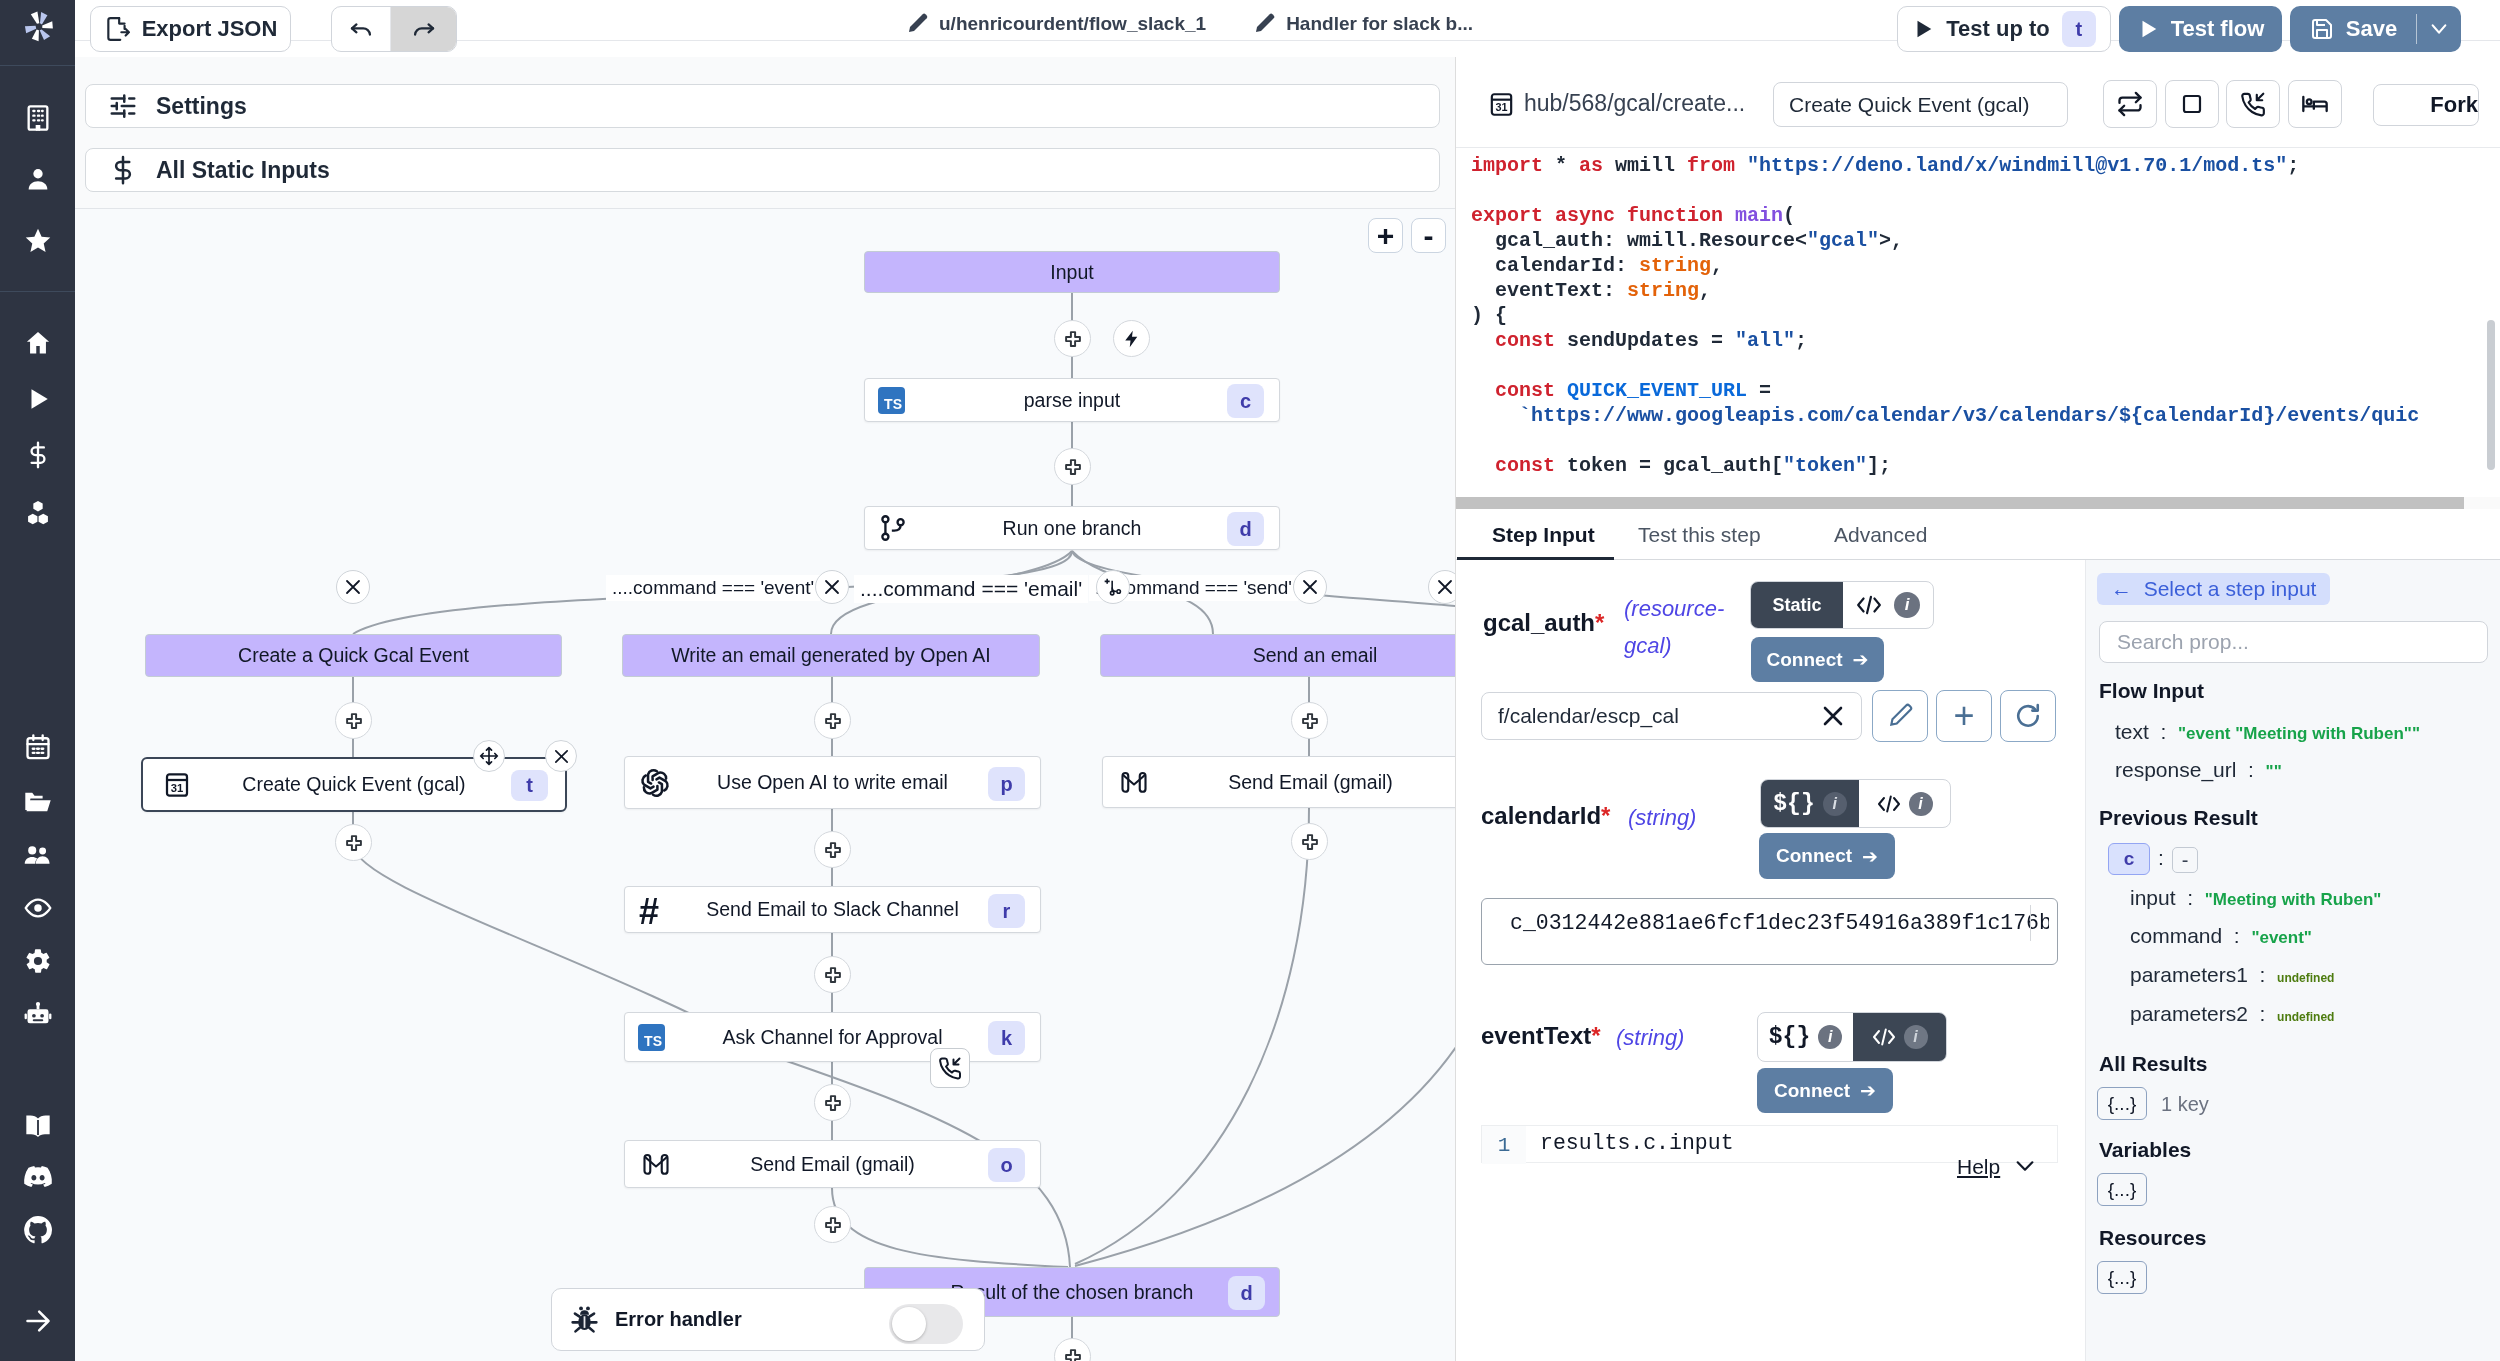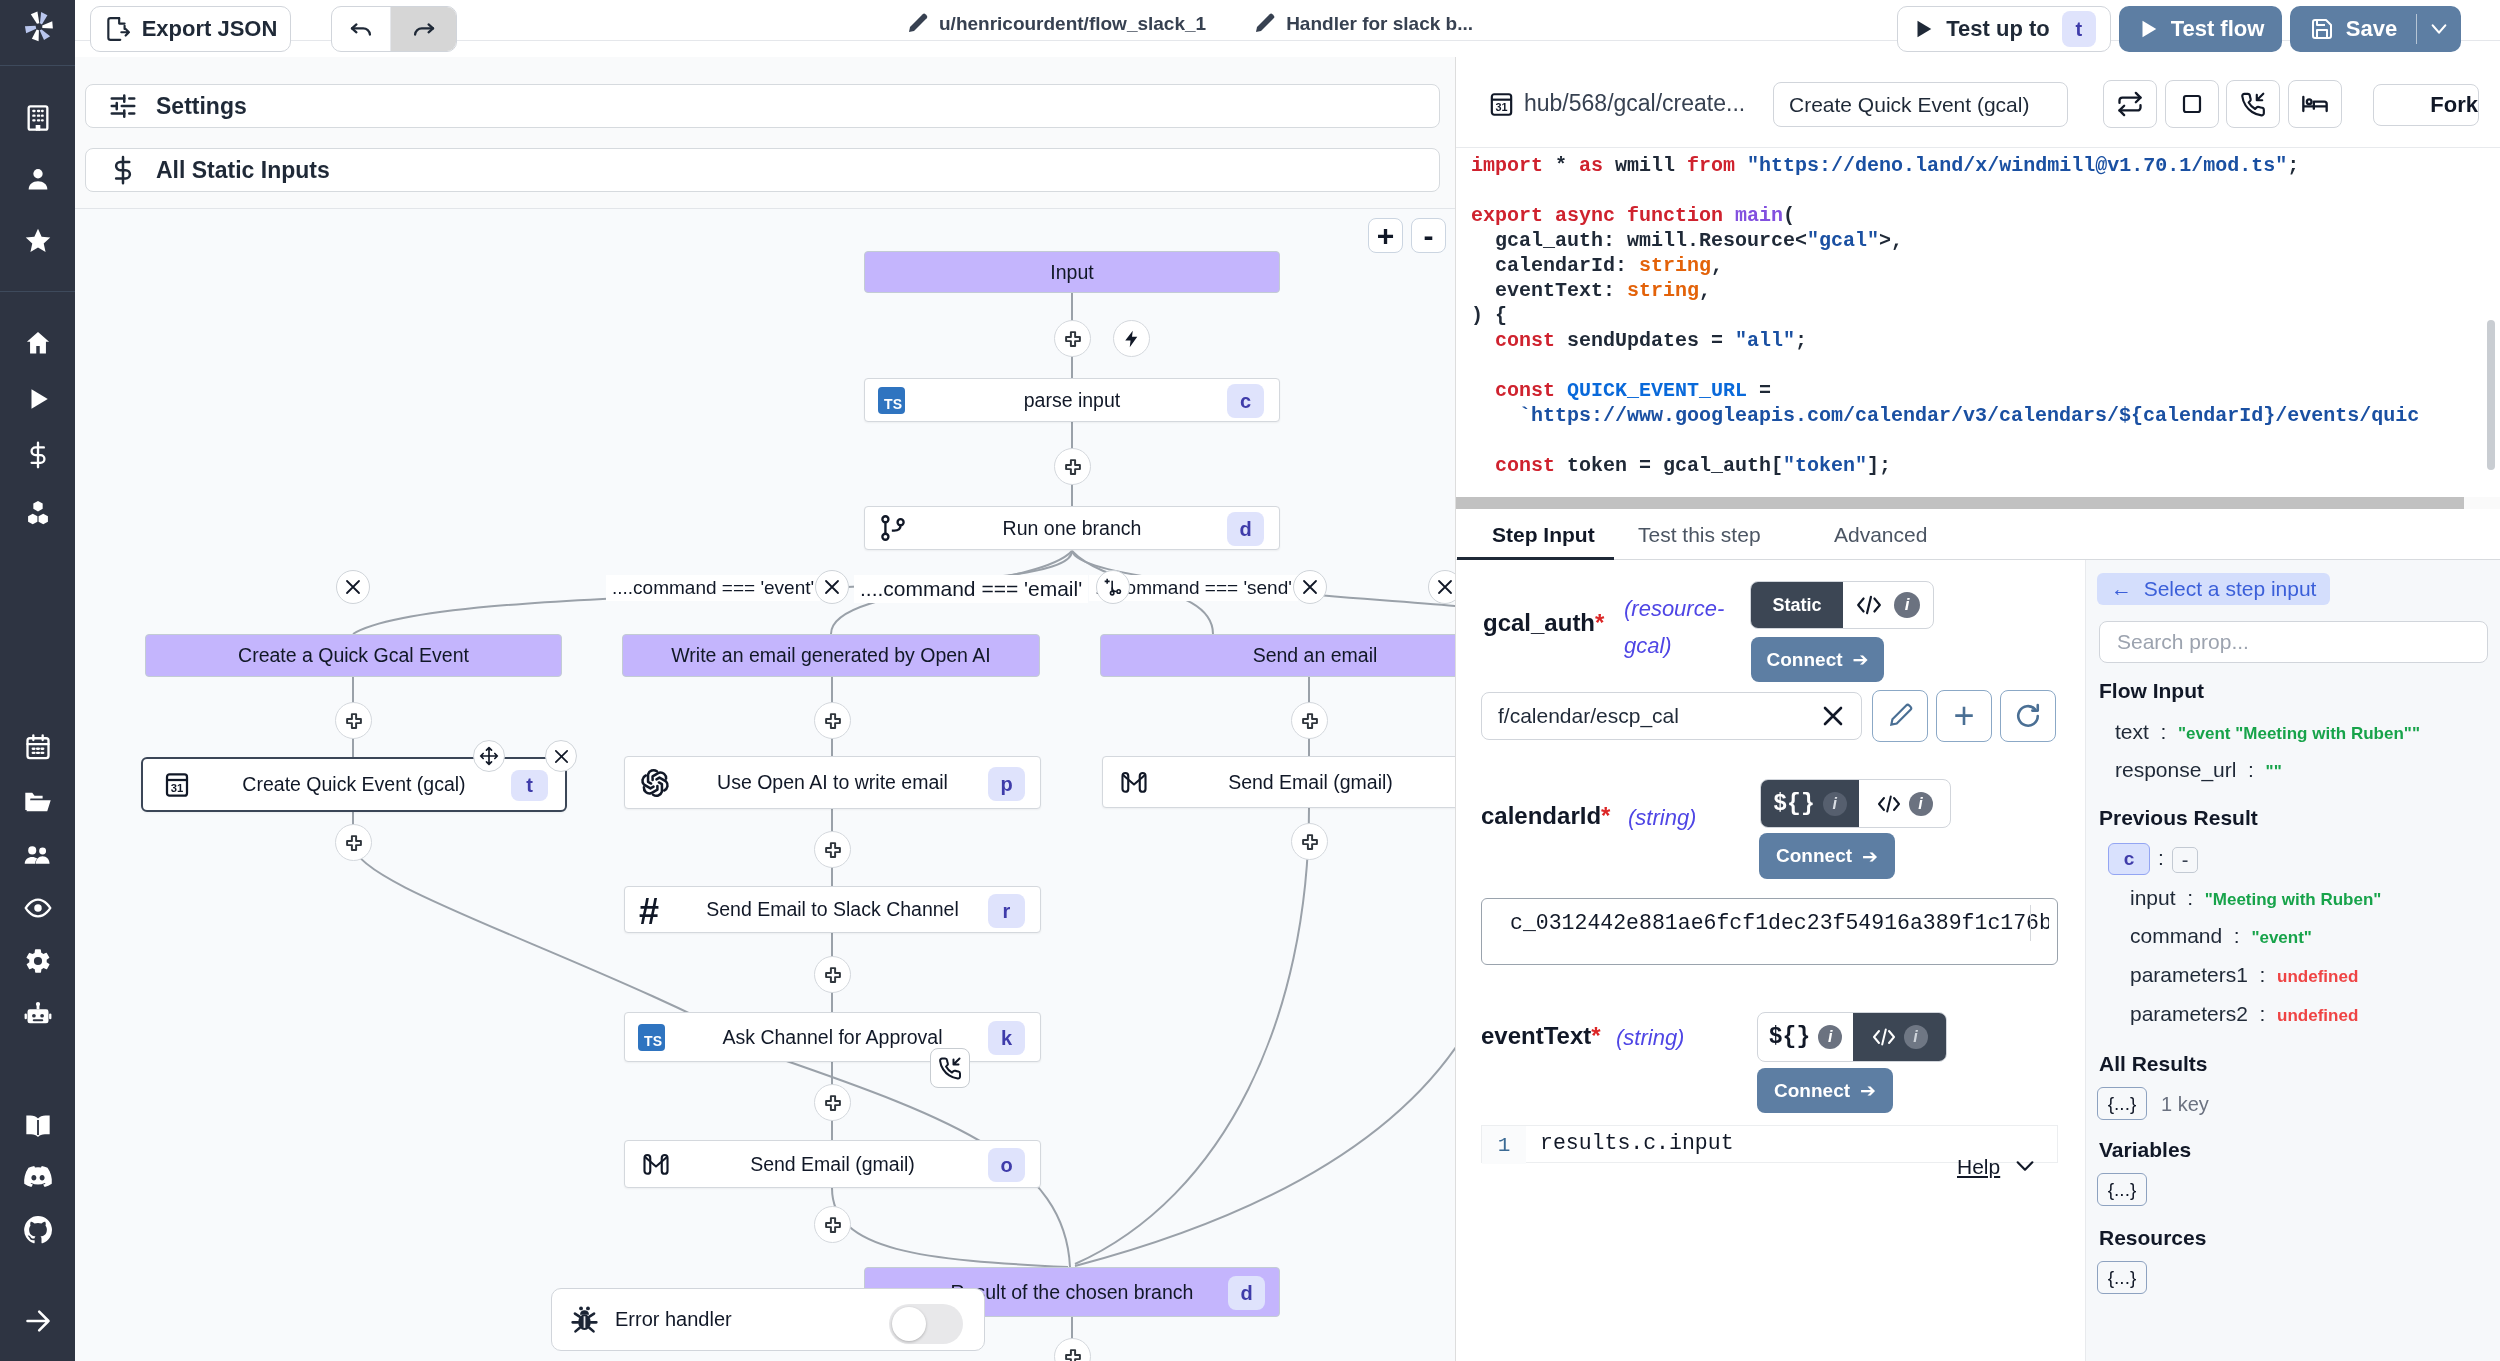--- a/index.html
+++ b/index.html
@@ -38,21 +38,21 @@
 .seg .dark { background:#3c4654; color:#fff; }
 .seg > div { display:flex; align-items:center; justify-content:center; gap:10px; }
 .connect { position:absolute; background:#5d7ea3; border-radius:8px; color:#fff; font-weight:700; font-size:19px; display:flex; align-items:center; justify-content:center; gap:10px; }
 .flabel { position:absolute; font-size:24px; font-weight:700; color:#111827; }
 .flabel .ast { color:#dc2626; }
 .ftype { position:absolute; font-size:22px; font-style:italic; color:#4f46e5; }
 #ppick { position:absolute; left:629px; top:503px; width:415px; height:801px; background:#f6f8fa; border-left:1px solid #e8eaed; }
 .sect { position:absolute; font-size:21px; font-weight:700; color:#111827; }
 .prow { position:absolute; font-size:21px; color:#1f2937; white-space:nowrap; }
 .gval { color:#17a34a; font-weight:700; font-size:17px; }
-.rval { color:#ef4444; font-weight:700; font-size:17px; }
+.rval { color:#4d7c0f; font-weight:700; font-size:12px; }
 .brace { position:absolute; width:50px; height:33px; border:1px solid #8da2c0; border-radius:6px; background:#f6f8fa; color:#111827; font-size:19px; display:flex; align-items:center; justify-content:center; }
 </style>
 </head>
 <body>
 <div id="root">
 <div id="topbar" class="abs">
   <div class="btn-outline" style="left:15px; top:6px; width:201px; height:46px; font-size:22px; white-space:nowrap;">
     <svg width="26" height="26" viewBox="0 0 24 24" fill="none" stroke="#1f2937" stroke-width="2" stroke-linecap="round" stroke-linejoin="round">
           <path d="M14 2H6a2 2 0 0 0-2 2v16a2 2 0 0 0 2 2h9"></path>
           <path d="M14 2v5h5"></path>
@@ -347,21 +347,21 @@
 
     <div class="abs" style="left:476px; top:1231px; width:434px; height:63px; background:#fff; border:1px solid #d1d5db; border-radius:10px; display:flex; align-items:center; z-index:5;">
       <svg style="margin-left:17px;" width="31" height="31" viewBox="0 0 24 24" fill="#1b2434">
             <path d="M12 4.8c1.9 0 3.4 1.3 3.4 3v.5H8.6v-.5c0-1.7 1.5-3 3.4-3z"></path>
             <ellipse cx="12" cy="14.2" rx="4.9" ry="6"></ellipse>
             <rect x="11.3" y="9.5" width="1.4" height="9" fill="#fff" opacity="0.9"></rect>
             <path d="M8.2 9.8L4.6 7.4M15.8 9.8l3.6-2.4M7.1 14.2H2.8M16.9 14.2h4.3M8.3 18.4l-3.3 2.8M15.7 18.4l3.3 2.8" stroke="#1b2434" stroke-width="2" fill="none" stroke-linecap="round"></path>
             <circle cx="9.3" cy="3.4" r="1.5"></circle>
             <circle cx="14.7" cy="3.4" r="1.5"></circle>
           </svg>
-      <div style="margin-left:15px; font-size:20px; font-weight:400; color:#111827;">Error handler</div>
+      <div style="margin-left:15px; font-size:20px; font-weight:700; color:#111827;">Error handler</div>
       <div style="position:absolute; right:21px; top:15px; width:74px; height:40px; background:#e8e8ea; border-radius:20px;">
         <div style="position:absolute; left:3px; top:3px; width:34px; height:34px; background:#fff; border-radius:50%; box-shadow:0 1px 3px rgba(0,0,0,.25);"></div>
       </div>
     </div>
   </div>
 </div>
 </div>
 <div id="rpanel" class="abs">
 
   <div class="abs" style="left:0; top:0; width:1044px; height:91px; border-bottom:1px solid #e8eaed;"></div>

